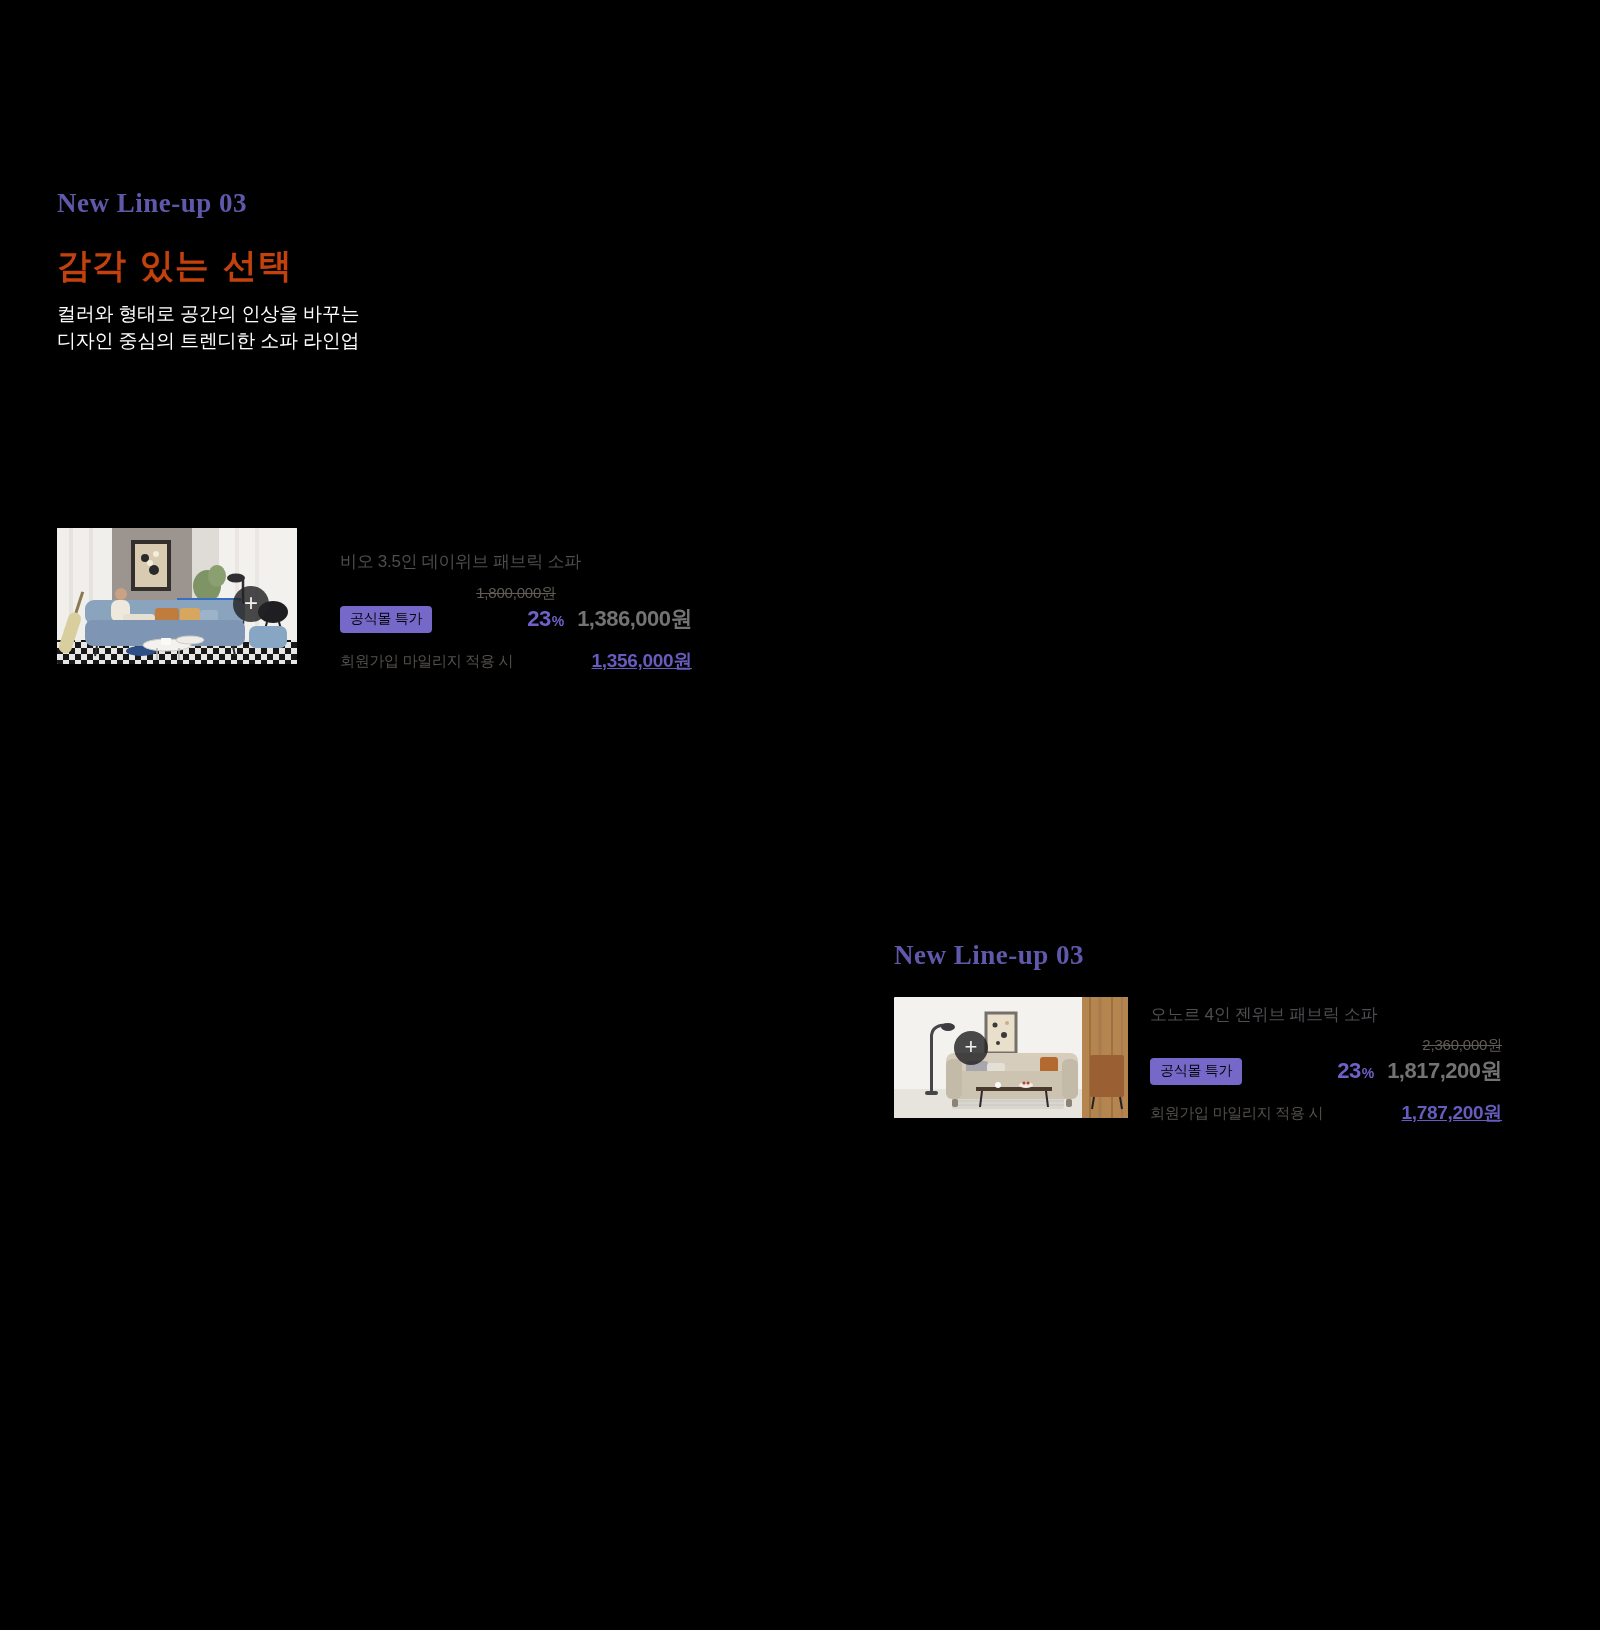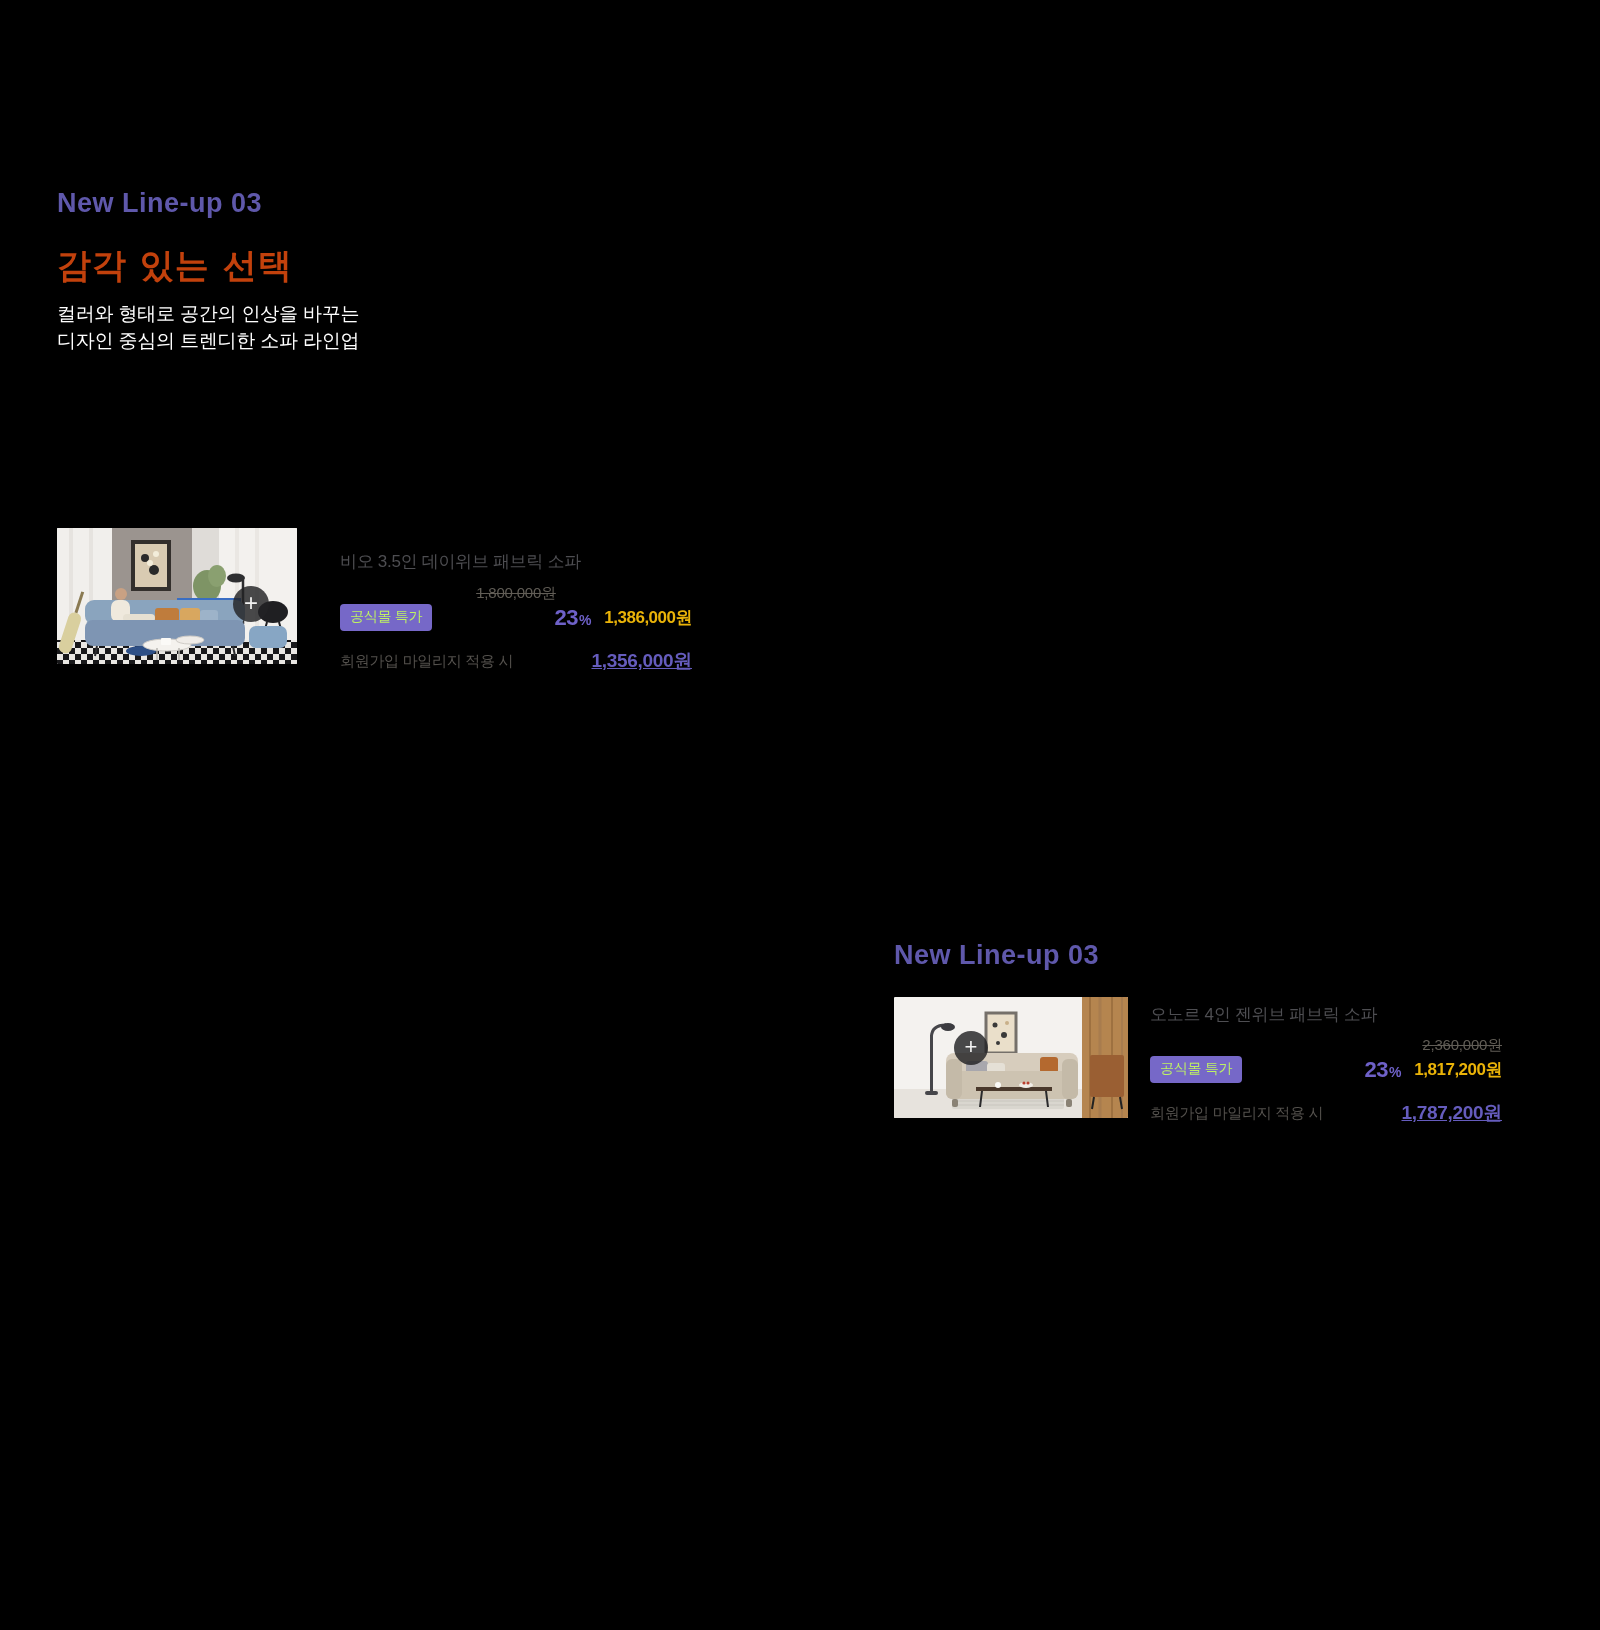--- a/index.html
+++ b/index.html
@@ -14,21 +14,21 @@
   body{
     position:relative;
     background:var(--page-bg);
     font-family:"Liberation Sans", sans-serif;
     overflow:hidden;
   }
   .abs{position:absolute;}
 
   
   .eyebrow{
-    font-family:Liberation Sans, sans-serif;
+    font-family:Liberation Serif, serif;
     font-weight:700;
     font-size:27px;
     color:var(--accent-purple);
     letter-spacing:.5px;
   }
   .section-title{
     font-family:"DejaVu Serif", serif;
     font-weight:700;
     font-size:34px;
     color:#c2410c;
@@ -70,37 +70,37 @@
     font-size:15px;color:#615d56;
     text-decoration:line-through;
     letter-spacing:-.2px;
   }
   .p-price-row{
     position:absolute;left:0;right:0;
     display:flex;align-items:center;
   }
   .badge{
     background:var(--badge-purple);
-    color:#bef264;
+    color:#000000;
     font-size:14px;font-weight:500;
     padding:4px 10px 5px;
     border-radius:4px;
     letter-spacing:-.3px;
     white-space:nowrap;
   }
   .discount{
     margin-left:auto;
     font-weight:700;color:var(--discount-purple);
     display:flex;align-items:baseline;
   }
   .discount .num{font-size:22px;letter-spacing:-.5px;}
   .discount .unit{font-size:14px;margin-left:1px;}
   .sale-price{
     margin-left:13px;
-    font-size:17px;font-weight:700;color:#eab308;
+    font-size:22px;font-weight:700;color:#737373;
     letter-spacing:-.5px;white-space:nowrap;
   }
   .p-mileage-row{
     position:absolute;left:0;right:0;
     display:flex;align-items:center;
   }
   .mileage-label{
     font-size:15px;color:#54514d;letter-spacing:-.3px;white-space:nowrap;text-align:right;
   }
   .mileage-price{

